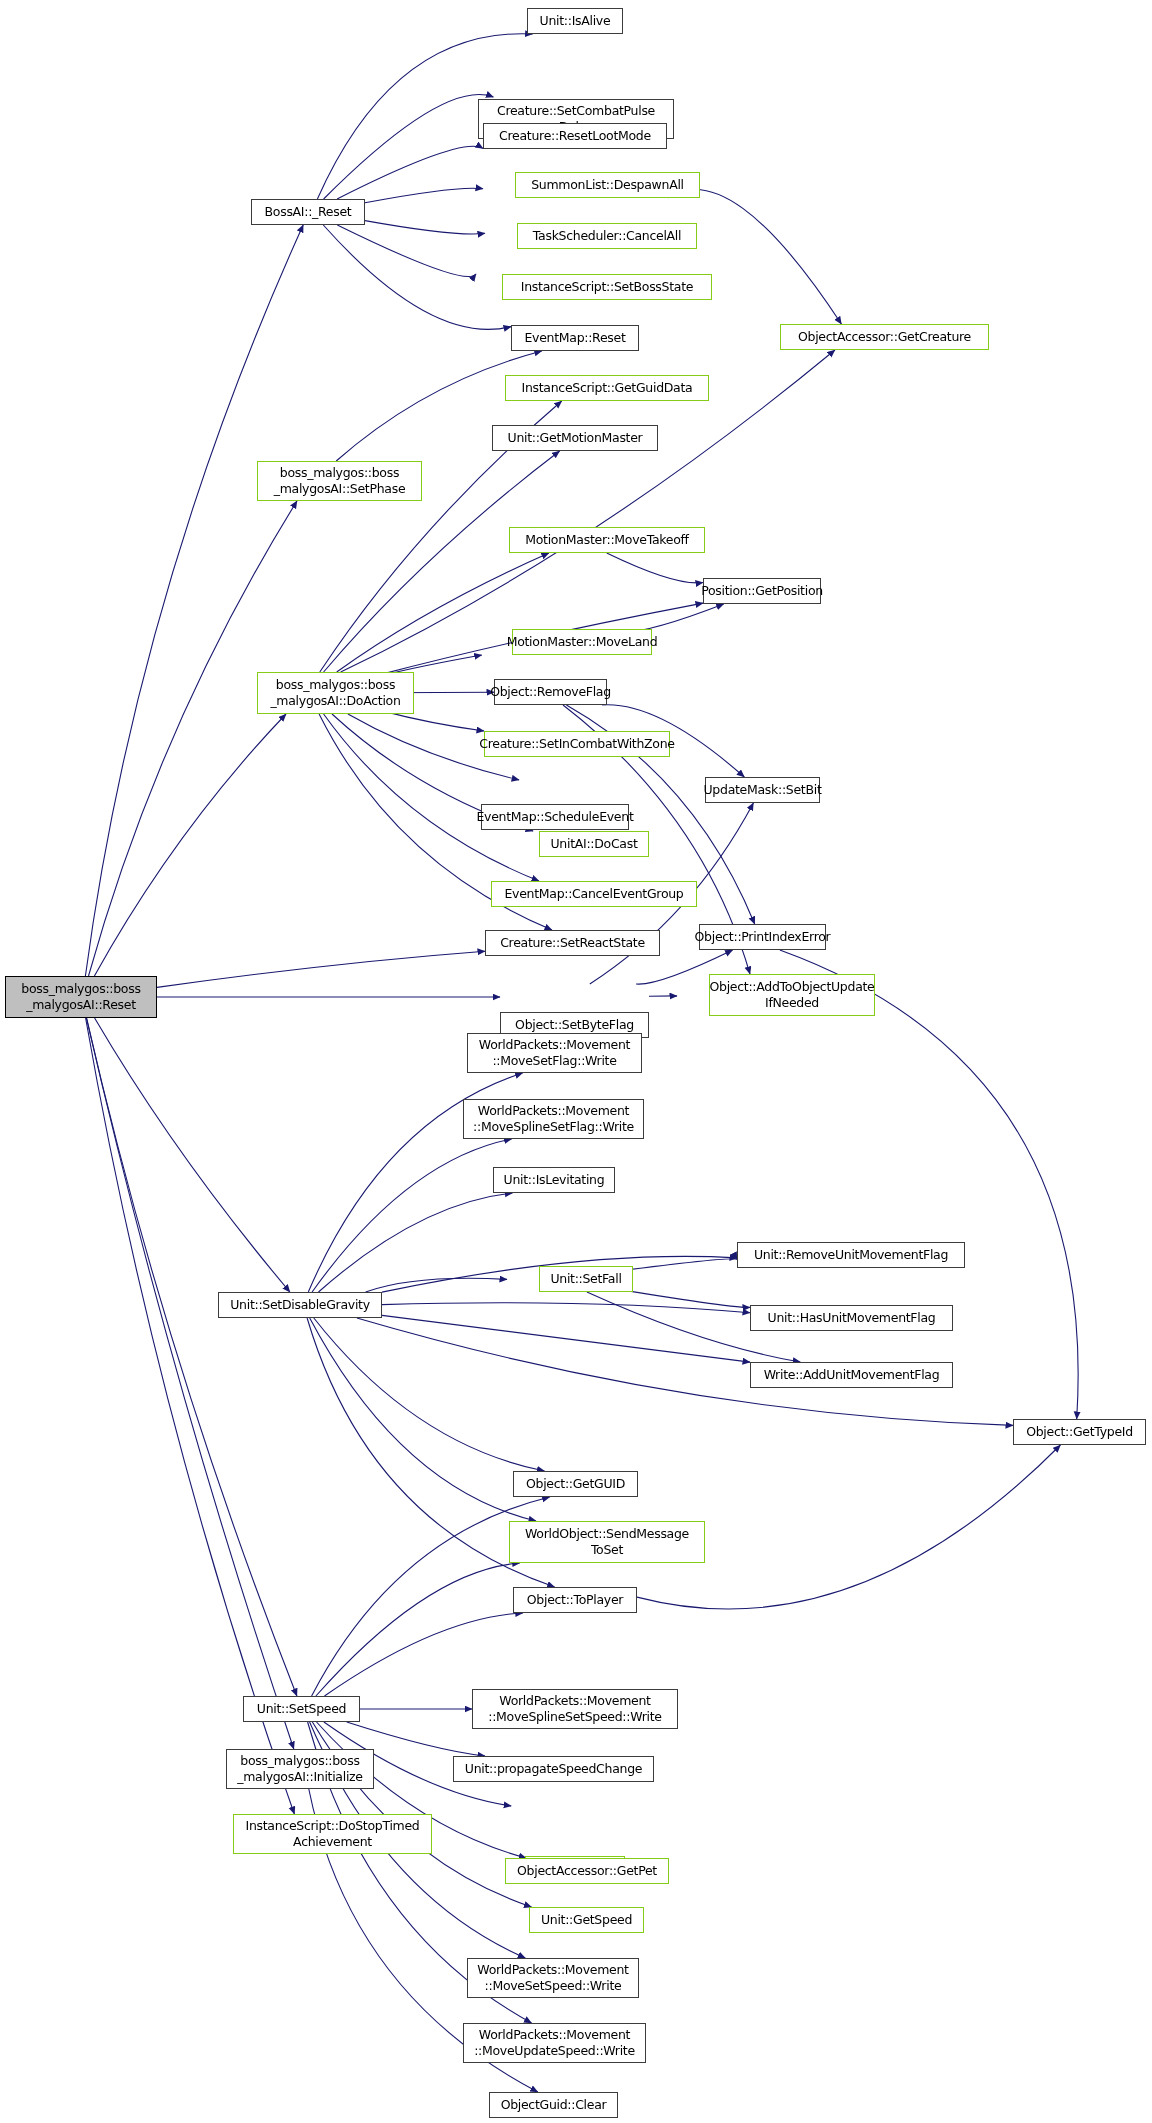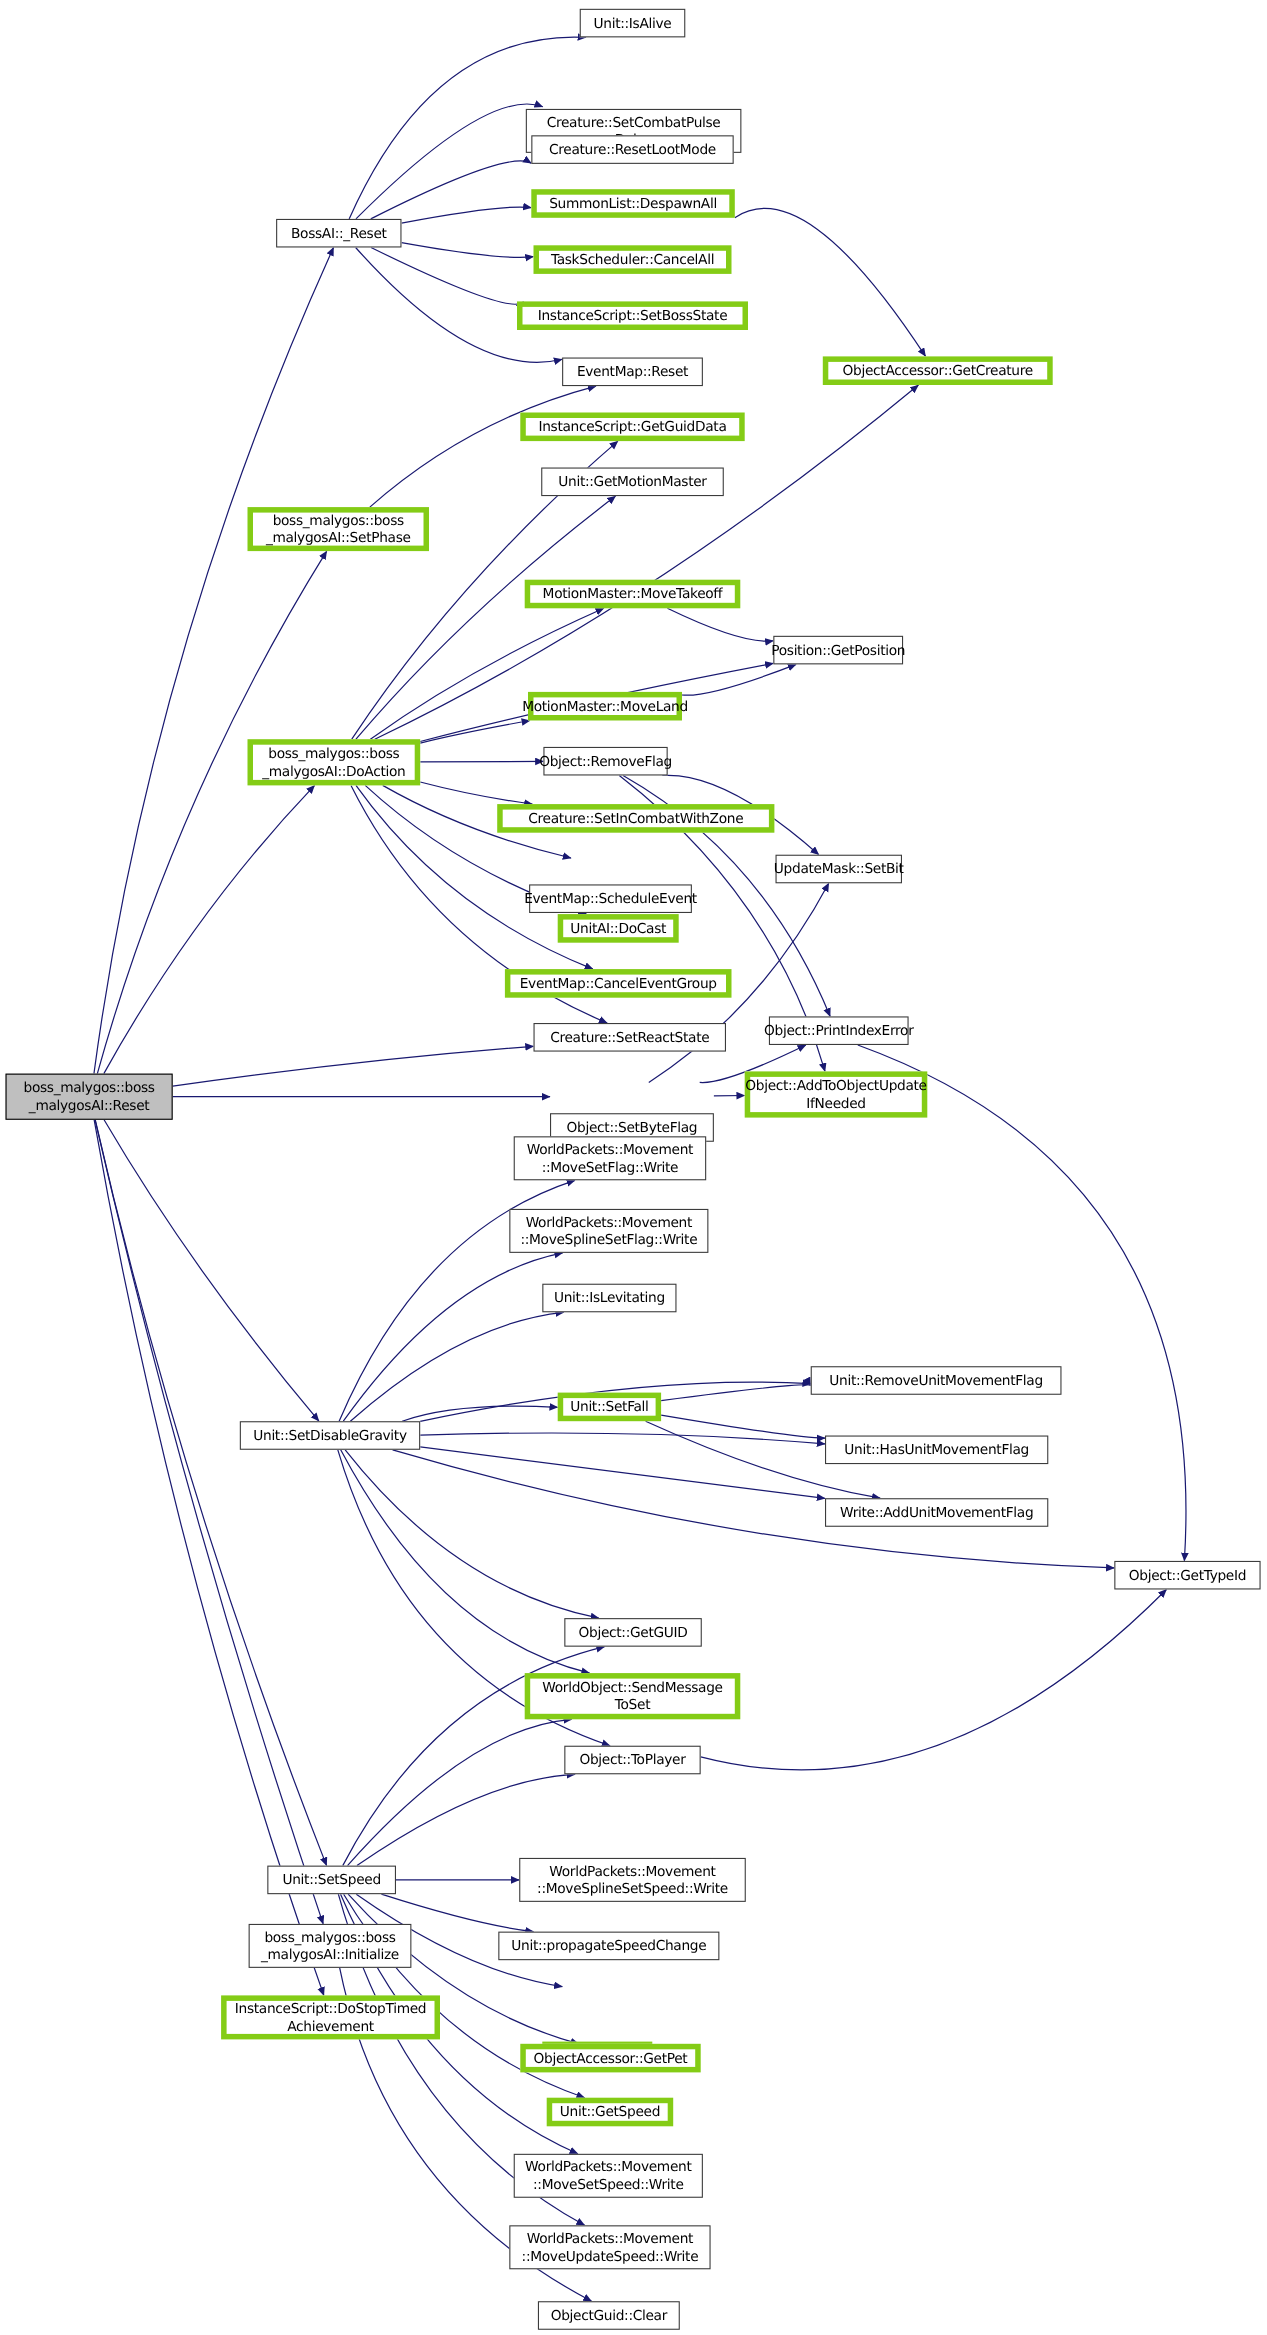--- a/index.html
+++ b/index.html
@@ -16,21 +16,21 @@
     display:flex;align-items:center;justify-content:center;
     text-align:center;
     box-sizing:border-box;
     background:#ffffff;
     border:1px solid #3c3c3c;
     color:#000000;
     font-size:12.5px;line-height:16px;letter-spacing:-0.3px;
     white-space:pre-line;
     cursor:pointer;
   }
-  .node.red{border:5px solid #84cc16;}
+  .node.red{border:1px solid #84cc16;margin-left:32px;}
   .node.focus{background:#bfbfbf;border:1.5px solid #000000;cursor:default;}
   .edge{fill:none;stroke-width:1.1px;}
 </style>
 </head>
 <body>
 
 <div id="canvas">
   <svg id="edge-layer" xmlns="http://www.w3.org/2000/svg">
     <defs>
       <marker id="arrow" markerWidth="10" markerHeight="8" refX="7.5" refY="3.5" orient="auto" markerUnits="userSpaceOnUse">
@@ -118,21 +118,21 @@
     <div class="node red" style="left: 473px; top: 375px; width: 204px; height: 26px;">InstanceScript::GetGuidData</div>
     <div class="node" style="left: 492px; top: 425px; width: 166px; height: 26px;">Unit::GetMotionMaster</div>
     <div class="node red" style="left: 225px; top: 461px; width: 165px; height: 40px;">boss_malygos::boss
 _malygosAI::SetPhase</div>
     <div class="node red" style="left: 477px; top: 527px; width: 196px; height: 26px;">MotionMaster::MoveTakeoff</div>
     <div class="node" style="left: 703px; top: 578px; width: 118px; height: 26px;">Position::GetPosition</div>
     <div class="node red" style="left: 480px; top: 629px; width: 140px; height: 26px;">MotionMaster::MoveLand</div>
     <div class="node" style="left: 494px; top: 679px; width: 113px; height: 26px;">Object::RemoveFlag</div>
     <div class="node red" style="left: 225px; top: 672px; width: 157px; height: 42px;">boss_malygos::boss
 _malygosAI::DoAction</div>
-    <div class="node red" style="left: 452px; top: 731px; width: 252px; height: 26px;">Creature::SetInCombatWithZone</div>
+    <div class="node red" style="left: 452px; top: 731px; width: 186px; height: 26px;">Creature::SetInCombatWithZone</div>
     <div class="node" style="left: 470px; top: 804px; width: 148px; height: 26px; margin-left: 11px;">EventMap::ScheduleEvent</div>
     <div class="node red" style="left: 507px; top: 831px; width: 110px; height: 26px;">UnitAI::DoCast</div>
     <div class="node red" style="left: 459px; top: 881px; width: 206px; height: 26px;">EventMap::CancelEventGroup</div>
     <div class="node" style="left: 485px; top: 930px; width: 175px; height: 26px;">Creature::SetReactState</div>
     <div class="node" style="left: 705px; top: 777px; width: 115px; height: 26px;">UpdateMask::SetBit</div>
     <div class="node" style="left: 699px; top: 924px; width: 127px; height: 26px;">Object::PrintIndexError</div>
     <div class="node red" style="left: 677px; top: 974px; width: 166px; height: 42px;">Object::AddToObjectUpdate
 IfNeeded</div>
     <div class="node" style="left: 500px; top: 984px; width: 149px; height: 26px; margin-top: 28px;">Object::SetByteFlag</div>
     <div class="node red" style="left: 748px; top: 324px; width: 209px; height: 26px;">ObjectAccessor::GetCreature</div>

